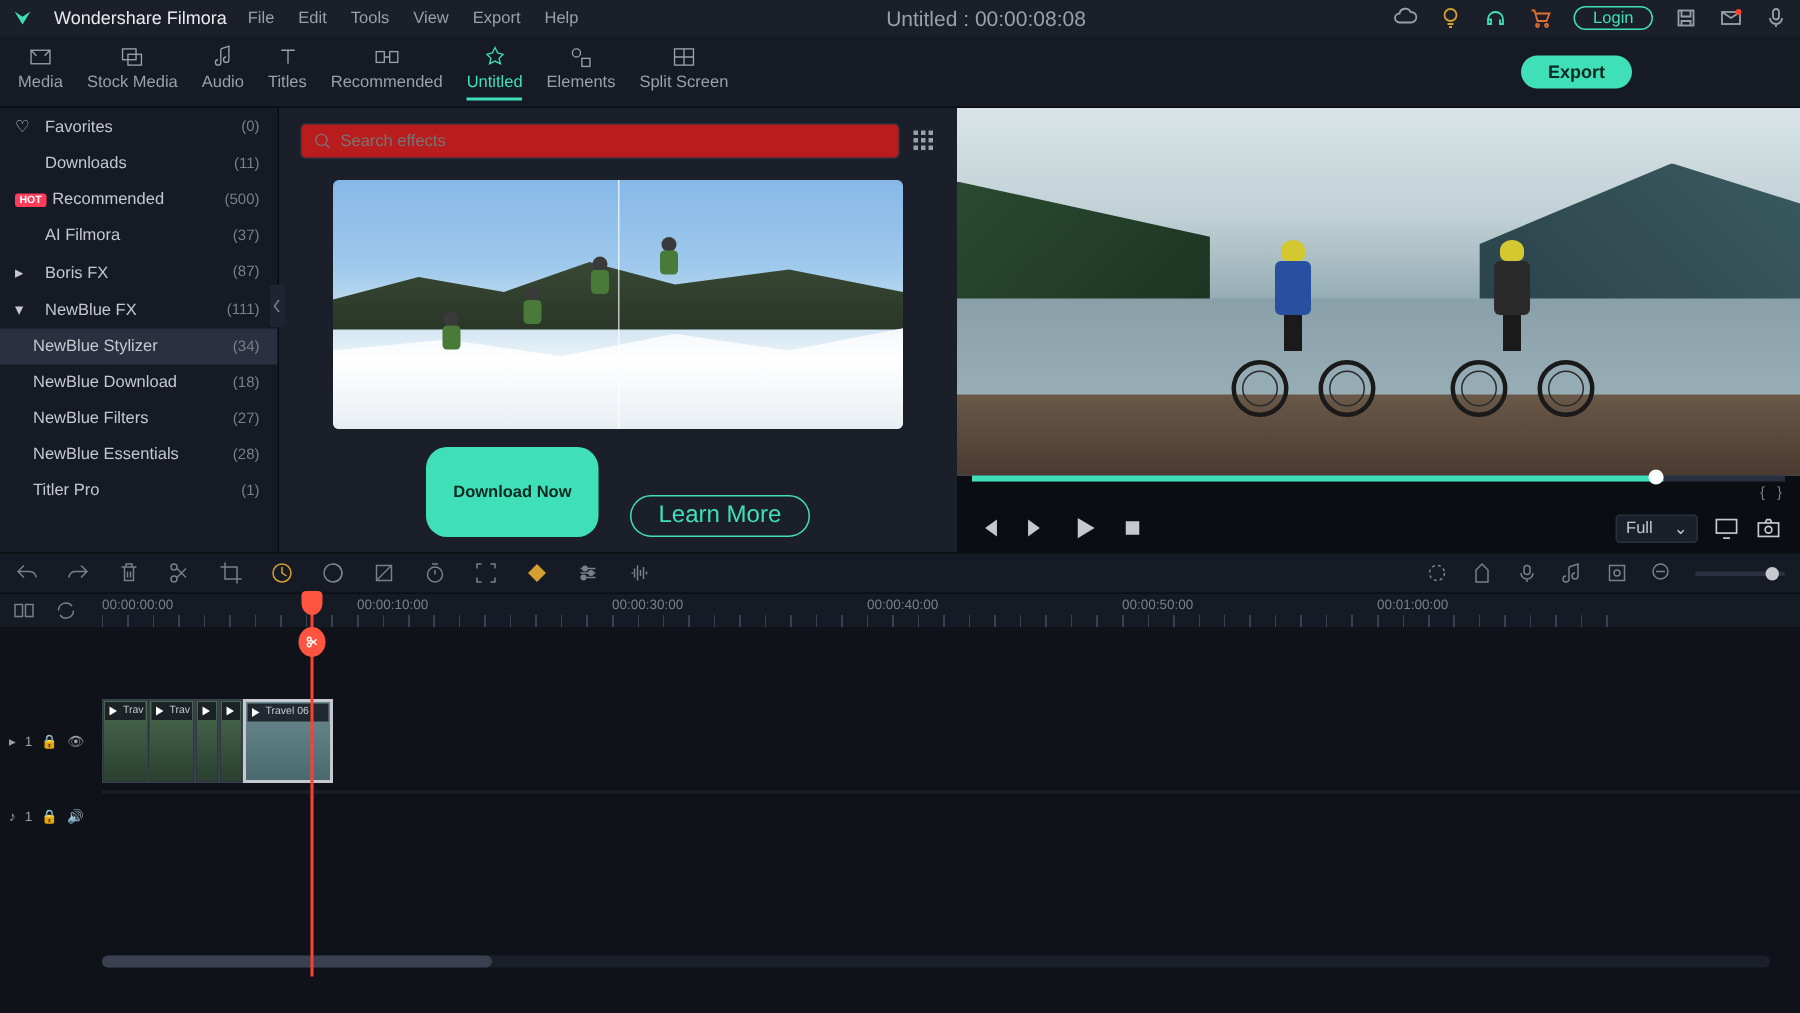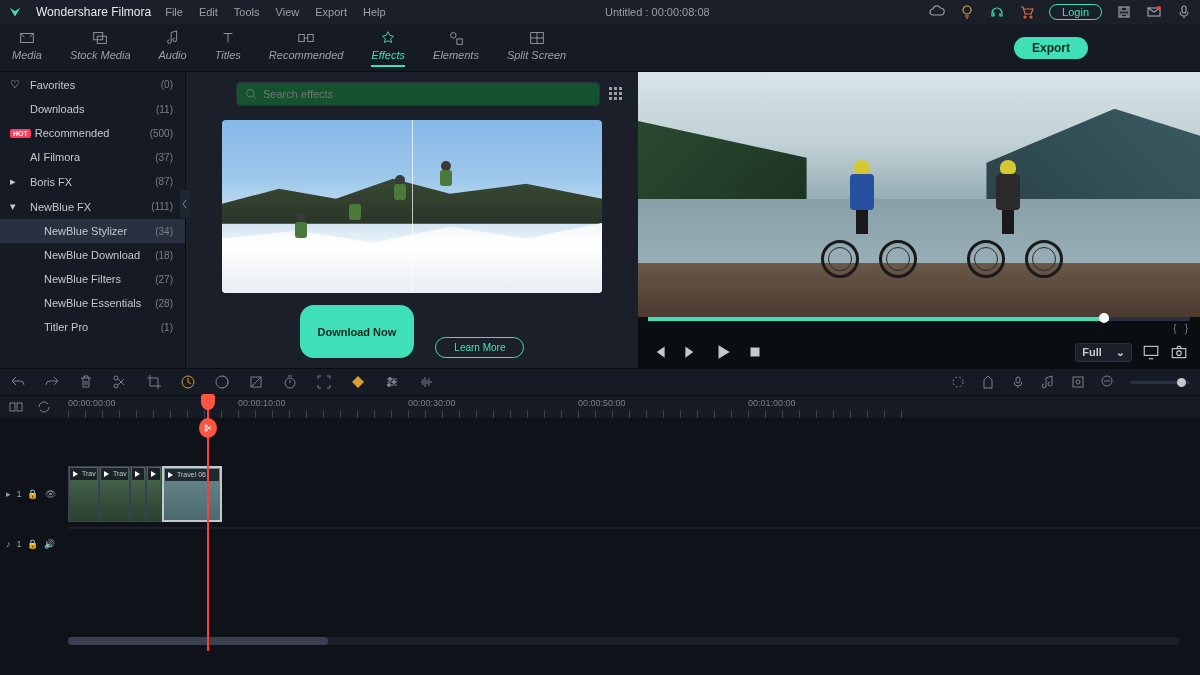--- a/index.html
+++ b/index.html
@@ -2,59 +2,59 @@
 <html><head>
 <meta charset="utf-8">
 <style>
 * { margin:0; padding:0; box-sizing:border-box; font-family:-apple-system,BlinkMacSystemFont,"Segoe UI",Arial,sans-serif; }
 body { background:#0f1319; color:#c5c8ce; width:1200px; height:675px; overflow:hidden; font-size:12px; }
 .titlebar { height:24px; background:#1a1f2a; display:flex; align-items:center; padding:0 8px; gap:14px; }
 .logo { width:14px; height:14px; display:inline-block; }
 .app-title { color:#e8eaed; font-size:12px; font-weight:500; }
 .menu-items { display:flex; gap:16px; }
 .menu-items span { color:#9aa0a6; font-size:11px; cursor:pointer; }
-.titlebar-center { flex:1; text-align:center; color:#9aa0a6; font-size:11px; }
+.titlebar-center { flex:1; text-align:center; color:#9aa0a6; font-size:14px; }
 .titlebar-right { display:flex; gap:14px; align-items:center; }
 .titlebar-right .icon { width:16px; height:16px; color:#9aa0a6; cursor:pointer; display:flex; align-items:center; justify-content:center; }
 .login-btn { border:1px solid #3fe0b8; color:#3fe0b8; border-radius:10px; padding:1px 12px; font-size:11px; cursor:pointer; background:transparent; }
 
 .toolbar { height:48px; background:#151a24; display:flex; align-items:center; padding:0 12px; border-bottom:1px solid #0a0d12;}
-.tool-tabs { display:flex; gap:28px;font-style:italic; }
+.tool-tabs { display:flex; gap:16px; }
 .tool-tab { display:flex; flex-direction:column; align-items:center; gap:2px; color:#9aa0a6; cursor:pointer; padding-bottom:4px;}
 .tool-tab.active { color:#3fe0b8; border-bottom:2px solid #3fe0b8; }
 .tool-tab .ti { width:18px; height:18px; }
 .tool-tab span { font-size:11px; }
 .export-btn { margin-left:auto; margin-right:100px; background:#3fe0b8; color:#0a2820; border:none; border-radius:12px; padding:4px 18px; font-size:12px; font-weight:600; cursor:pointer; }
 
 .main { display:flex; height:296px; }
 .sidebar { width:186px; background:#151a24; border-right:1px solid #0a0d12; overflow:hidden;}
 .sb-item { display:flex; align-items:center; padding:6px 12px 6px 10px; font-size:11px; color:#c5c8ce; cursor:pointer; position:relative;}
 .sb-item .cnt { margin-left:auto; color:#7a7f88; font-size:10px;}
 .sb-item .ico { width:14px; display:inline-flex; margin-right:6px; }
-.sb-item.sub { padding-left:44px; }
+.sb-item.sub { padding-left:22px; }
 .sb-item.sel { background:#2a3040; }
 .hot-badge { background:#ff3d5a; color:#fff; font-size:7px; padding:1px 3px; border-radius:2px; margin-right:4px; font-weight:700;}
 .side-collapse { position:absolute; left:180px; top:190px; width:10px; height:28px; background:#1f2530; border-radius:2px; display:flex; align-items:center; justify-content:center; cursor:pointer; z-index:5;}
 
 .effects-panel { flex:0 0 452px; background:#1a1f2a; display:flex; flex-direction:column; padding:10px 14px; position:relative;}
 .search-row { display:flex; align-items:center; gap:8px; margin-bottom:10px;}
-.search-box { flex:1; background:#14532d; border:1px solid #2a3040; border-radius:4px; height:24px; display:flex; align-items:center; padding:0 8px; color:#7a7f88;margin-left:36px;}
+.search-box { flex:1; background:#b91c1c; border:1px solid #2a3040; border-radius:4px; height:24px; display:flex; align-items:center; padding:0 8px; color:#7a7f88;}
 .search-box input { flex:1; background:transparent; border:none; outline:none; color:#c5c8ce; font-size:11px; margin-left:6px;}
 .grid-ico { width:16px; height:16px; cursor:pointer; color:#9aa0a6;}
 .preview-thumb { width:380px; height:200px; margin:4px auto 12px; border-radius:4px; position:relative; overflow:hidden; background:linear-gradient(180deg,#87b8e8 0%,#9fc9ec 35%,#c8dff0 55%,#e8f2f8 70%,#f5f8fa 100%); }
 .mountain-bg { position:absolute; bottom:40%; left:0; right:0; height:50px; background:linear-gradient(180deg,#3a4a35 0%,#2a3628 100%); clip-path:polygon(0 60%,15% 30%,30% 50%,45% 10%,60% 40%,80% 20%,100% 50%,100% 100%,0 100%);}
 .snow { position:absolute; bottom:0; left:0; right:0; height:45%; background:linear-gradient(180deg,#f0f4f8 0%,#fff 40%,#e8eef4 100%); clip-path:polygon(0 30%,20% 20%,40% 35%,60% 15%,80% 30%,100% 10%,100% 100%,0 100%);}
 .split-line { position:absolute; top:0; bottom:0; left:50%; width:1px; background:rgba(255,255,255,0.7);}
 .snowboarder { position:absolute; width:24px; height:32px; }
 .sb1{left:18%;bottom:28%;}.sb2{left:32%;bottom:38%;}.sb3{left:44%;bottom:50%;}.sb4{left:56%;bottom:58%;}
 .snowboarder::before{content:"";position:absolute;width:10px;height:10px;background:#3a3a3a;border-radius:50%;top:0;left:6px;}
 .snowboarder::after{content:"";position:absolute;width:12px;height:16px;background:#4a7a3a;top:9px;left:5px;border-radius:3px;}
 .effect-btns { display:flex; gap:21px; justify-content:center;}
 .dl-btn { background:#3fe0b8; color:#0a2820; border:none; border-radius:14px; padding:5px 18px; font-size:11px; font-weight:600; cursor:pointer;}
-.lm-btn { background:transparent; border:1px solid #3fe0b8; color:#3fe0b8; border-radius:14px; padding:4px 18px; font-size:10px; cursor:pointer;margin-top:32px;}
+.lm-btn { background:transparent; border:1px solid #3fe0b8; color:#3fe0b8; border-radius:14px; padding:4px 18px; font-size:16px; cursor:pointer;margin-top:32px;}
 
 .player { flex:1; background:#0a0d12; display:flex; flex-direction:column;}
 .video { flex:1; position:relative; overflow:hidden; background:linear-gradient(180deg,#d8e4e8 0%,#c0d0d4 30%,#8fa8b0 55%,#6a8a95 100%);}
 .v-mtn-l{position:absolute;left:0;top:20%;width:30%;height:50%;background:linear-gradient(135deg,#2a4a30 0%,#1a3020 100%);clip-path:polygon(0 0,100% 30%,100% 100%,0 100%);}
 .v-mtn-r{position:absolute;right:0;top:15%;width:38%;height:55%;background:linear-gradient(225deg,#3a5a60 0%,#2a4048 100%);clip-path:polygon(0 40%,60% 0,100% 20%,100% 100%,0 100%);}
 .v-water{position:absolute;bottom:18%;left:0;right:0;height:30%;background:linear-gradient(180deg,#8aa0a8 0%,#9ab0b8 100%);}
 .v-shore{position:absolute;bottom:0;left:0;right:0;height:22%;background:linear-gradient(180deg,#6a5848 0%,#4a3a30 100%);}
 .cyclist{position:absolute;bottom:16%;width:70px;height:120px;}
 .c1{left:34%;}.c2{left:60%;}
 .bike{position:absolute;bottom:0;width:80px;height:50px;}
@@ -66,21 +66,21 @@
 .torso{width:24px;height:36px;margin:0 auto;border-radius:4px;}
 .c1 .torso{background:#2850a0;}.c2 .torso{background:#2a2a2a;}
 .legs{width:12px;height:24px;background:#1a1a1a;margin:0 auto;}
 
 .progress-bar { height:4px; background:#2a3040; position:relative; margin:0 10px;}
 .progress-fill { position:absolute; left:0; top:0; bottom:0; width:85%; background:#3fe0b8;}
 .progress-knob { position:absolute; right:15%; top:-4px; width:10px; height:10px; background:#fff; border-radius:50%;}
 .marker-row { display:flex; justify-content:flex-end; padding:2px 12px; gap:8px; color:#7a7f88; font-size:10px;}
 .player-ctrls { height:32px; display:flex; align-items:center; padding:0 12px; gap:14px;}
 .pc-btn { width:18px; height:18px; color:#c5c8ce; cursor:pointer; display:flex; align-items:center; justify-content:center;}
-.pc-right { margin-left:auto; display:flex; align-items:center; gap:10px;font-weight:bold;}
+.pc-right { margin-left:auto; display:flex; align-items:center; gap:10px;}
 .quality-sel { background:#1a1f2a; border:1px solid #2a3040; color:#c5c8ce; font-size:11px; padding:2px 6px; border-radius:3px; cursor:pointer; display:flex; align-items:center; gap:14px;}
 
 .timeline-tools { height:28px; background:#151a24; border-top:1px solid #0a0d12; border-bottom:1px solid #0a0d12; display:flex; align-items:center; padding:0 10px; gap:18px;}
 .tt-ico { width:16px; height:16px; color:#7a7f88; cursor:pointer;}
 .tt-ico.active { color:#d4a030;}
 .tt-right { margin-left:auto; display:flex; align-items:center; gap:14px;}
 .zoom-slider { width:60px; height:3px; background:#2a3040; position:relative; border-radius:2px;}
 .zoom-knob { position:absolute; right:4px; top:-3px; width:9px; height:9px; background:#c5c8ce; border-radius:50%;}
 
 .timeline { background:#0f1319; position:relative; height:255px;}
@@ -205,21 +205,21 @@
           <rect x="2" y="6" width="6" height="8"></rect>
           <rect x="12" y="6" width="6" height="8"></rect>
           <path d="M8 10h4"></path>
         </svg>
         <span>Recommended</span>
       </div>
     <div class="tool-tab active">
         <svg class="ti" viewBox="0 0 20 20" fill="none" stroke="currentColor">
           <path d="M10 3l2 4 4 1-3 3 1 4-4-2-4 2 1-4-3-3 4-1z"></path>
         </svg>
-        <span>Effects</span>
+        <span>Untitled</span>
       </div>
     <div class="tool-tab">
         <svg class="ti" viewBox="0 0 20 20" fill="none" stroke="currentColor">
           <circle cx="7" cy="7" r="3"></circle>
           <rect x="11" y="11" width="6" height="6"></rect>
         </svg>
         <span>Elements</span>
       </div>
     <div class="tool-tab">
         <svg class="ti" viewBox="0 0 20 20" fill="none" stroke="currentColor">
@@ -536,20 +536,21 @@
         </span>
       <span class="tt-ico">
           <svg viewBox="0 0 16 16" fill="none" stroke="#7a7f88">
             <path d="M3 8a5 5 0 019-3M13 8a5 5 0 01-9 3"></path>
           </svg>
         </span>
     </div>
     <div class="tl-tick">00:00:00:00</div>
       <div class="tl-tick">00:00:10:00</div>
       <div class="tl-tick">00:00:30:00</div>
+      <div class="tl-tick">00:00:40:00</div>
       <div class="tl-tick">00:00:50:00</div>
       <div class="tl-tick">00:01:00:00</div>
   </div>
   <div class="playhead">
       <div class="playhead-top"></div>
       <div class="playhead-cut">
         <svg width="10" height="10" viewBox="0 0 16 16" fill="none" stroke="#fff" stroke-width="1.5">
           <circle cx="5" cy="5" r="2"></circle>
           <circle cx="5" cy="11" r="2"></circle>
           <path d="M7 6l6 5M7 10l6-5"></path>

